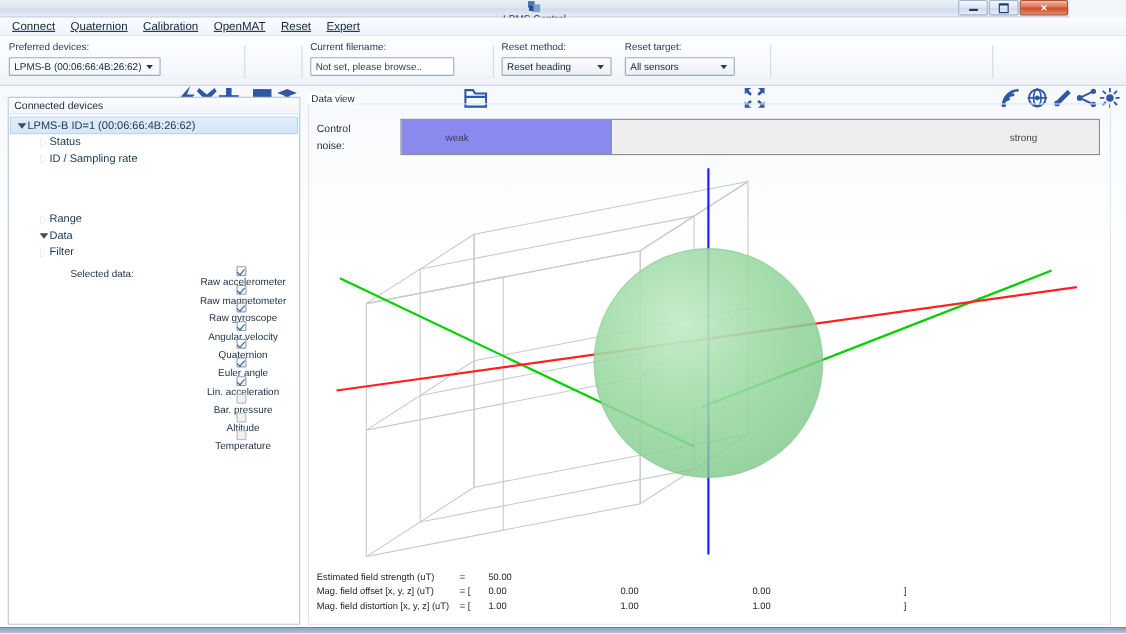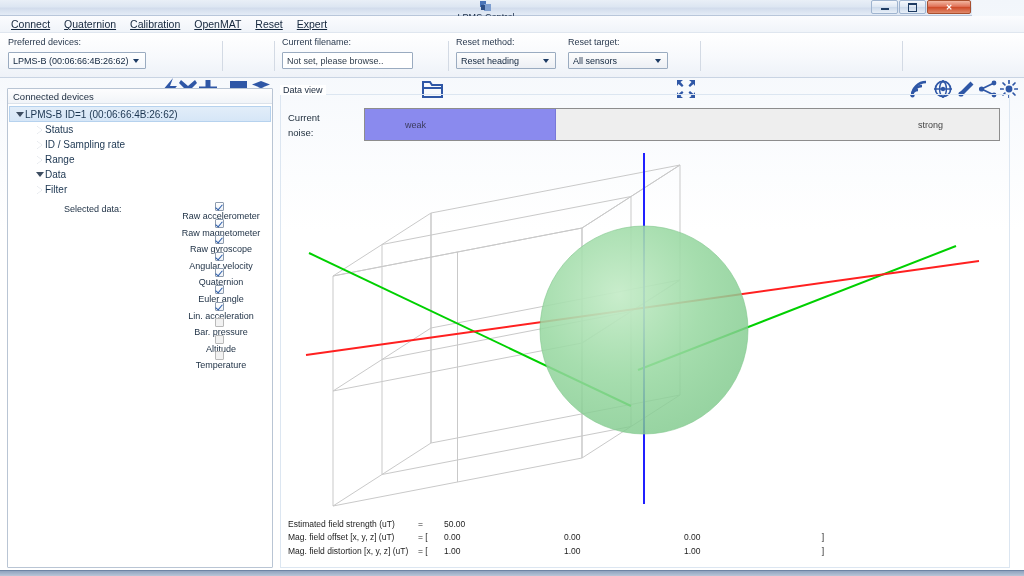--- a/index.html
+++ b/index.html
@@ -373,36 +373,36 @@
             <i class="tri-closed"></i>
           </span>
         <span class="tree-label">Status</span>
       </div>
       <div class="tree-row" style="padding-left:26px;">
         <span class="tw">
             <i class="tri-closed"></i>
           </span>
         <span class="tree-label">ID / Sampling rate</span>
       </div>
+      <div class="tree-row" style="padding-left:26px;margin-top:40px;">
+        <span class="tw">
+            <i class="tri-closed"></i>
+          </span>
+        <span class="tree-label">Range</span>
+      </div>
+      <div class="tree-row" style="padding-left:26px;">
+        <span class="tw">
+            <i class="tri-open"></i>
+          </span>
+        <span class="tree-label">Data</span>
+      </div>
       <div class="tree-row" style="padding-left:26px;">
         <span class="tw">
             <i class="tri-closed"></i>
           </span>
-        <span class="tree-label">Range</span>
-      </div>
-      <div class="tree-row" style="padding-left:26px;">
-        <span class="tw">
-            <i class="tri-open"></i>
-          </span>
-        <span class="tree-label">Data</span>
-      </div>
-      <div class="tree-row" style="padding-left:26px;">
-        <span class="tw">
-            <i class="tri-closed"></i>
-          </span>
         <span class="tree-label">Filter</span>
       </div>
 
       <div style="position:relative; margin-top:5px;">
         <div class="data-label" style="position:absolute; left:56px; top:2px;">Selected data:</div>
         <div style="margin-left:162px;">
           <div class="cb-row">
             <span class="cbox checked"></span>
             <span class="cb-label">Raw accelerometer</span>
           </div>
@@ -445,21 +445,21 @@
         </div>
       </div>
 
     </div>
   </div>
 
   <div class="dataview"></div>
   <div class="dv-legend">Data view</div>
 
   <div class="magnoise-label">
-    <div>Current</div>
+    <div>Control</div>
     <div>noise:</div>
   </div>
 
   <div class="bar-outer" style="background: rgb(238, 238, 238);">
     <div class="bar-fill" id="barFill" style="width: 30%; background: rgb(138, 138, 238);"></div>
     <div class="bar-weak">weak</div>
     <div class="bar-strong">strong</div>
   </div>
 
   <div class="canvas3d">

